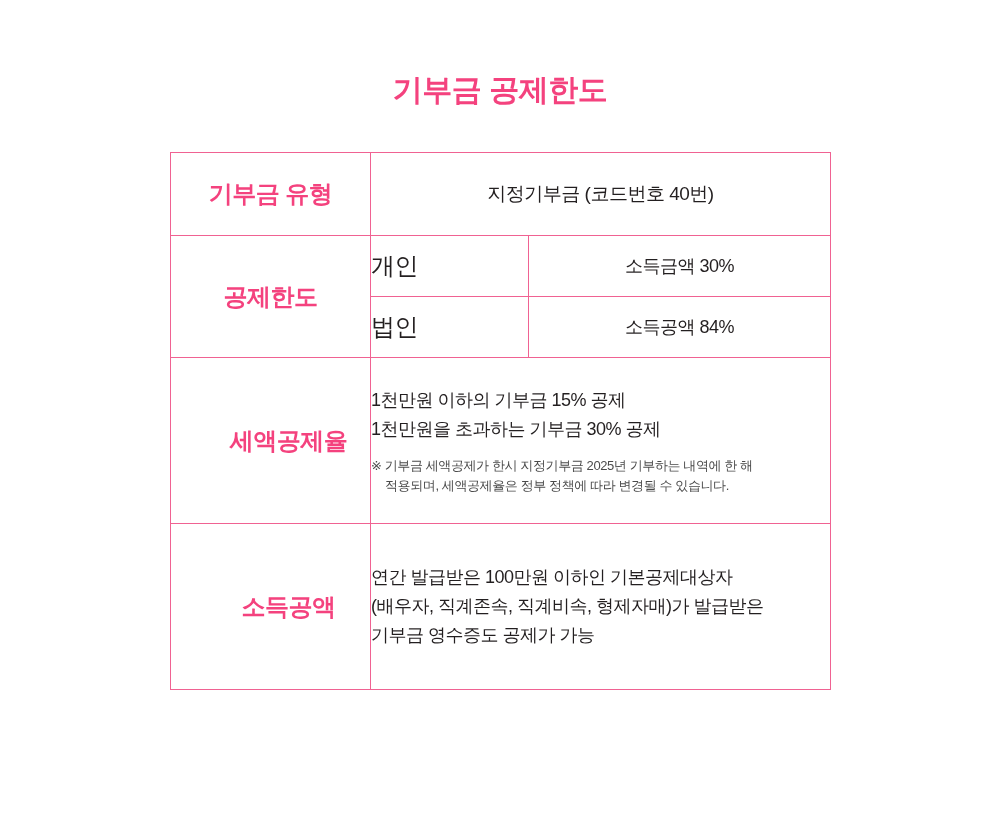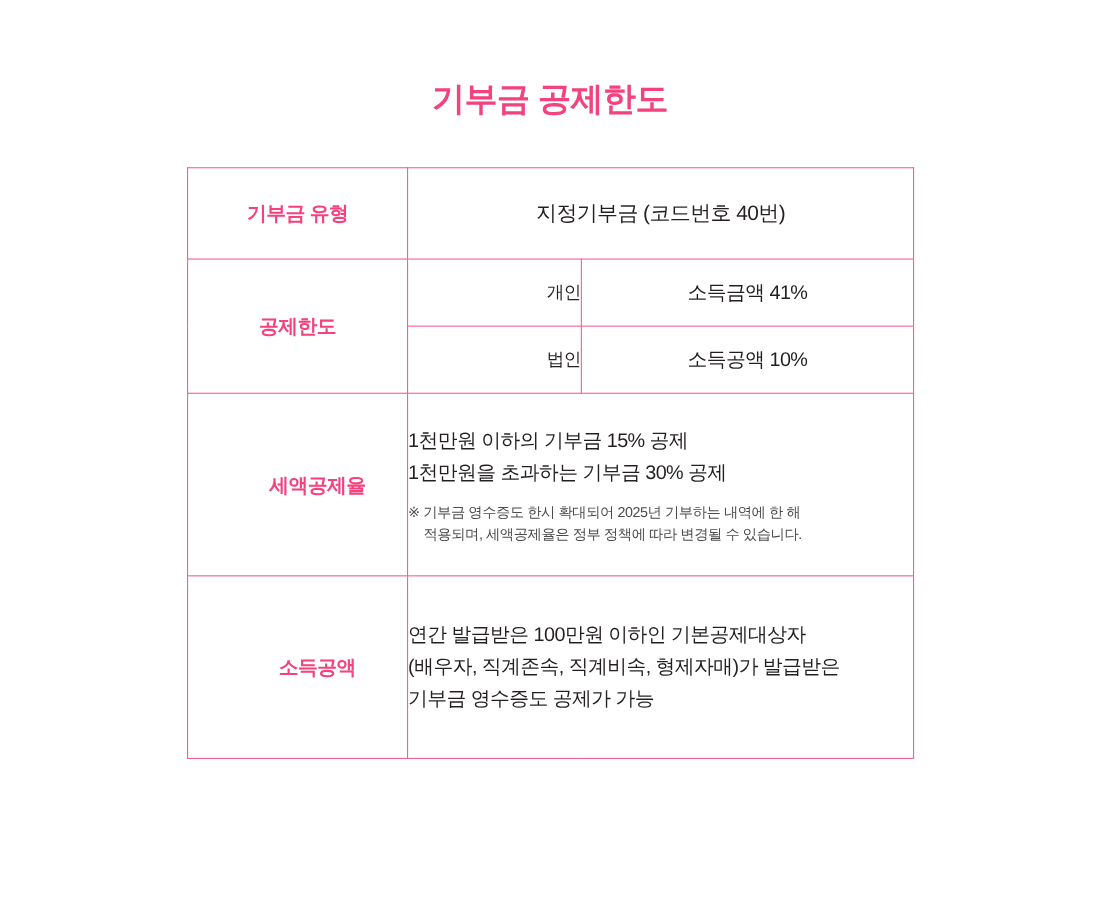--- a/index.html
+++ b/index.html
@@ -51,37 +51,37 @@
     border: 1px solid #f06292;
     vertical-align: middle;
     padding: 0;
   }
 
   .label-cell {
     width: 200px;
     text-align: center;
     color: #f4427e;
     font-weight: bold;
-    font-size: 18px;
+    font-size: 24px;
     letter-spacing: -0.5px;
   }
 
   .head-cell {
     text-align: center;
     font-weight: normal;
     font-size: 19px;
     color: #231f20;
     height: 82px;
     letter-spacing: -0.5px;
   }
 
   .sub-label {
     width: 158px;
-    text-align: right;
-    font-size: 16px;
+    text-align: left;
+    font-size: 24px;
     color: #231f20;
     height: 60px;
     letter-spacing: -0.5px;
   }
 
   .sub-value {
     text-align: center;
     font-size: 18px;
     color: #231f20;
     height: 60px;
@@ -139,34 +139,34 @@
       </colgroup>
       <tbody>
         <tr>
           <td class="label-cell">기부금 유형</td>
           <td class="head-cell" colspan="2">지정기부금 (코드번호 40번)</td>
         </tr>
 
         <tr>
           <td class="label-cell" rowspan="2">공제한도</td>
           <td class="sub-label">개인</td>
-          <td class="sub-value">소득금액 41%</td>
+          <td class="sub-value">소득금액 30%</td>
         </tr>
         <tr>
           <td class="sub-label">법인</td>
-          <td class="sub-value">소득공액 10%</td>
+          <td class="sub-value">소득공액 84%</td>
         </tr>
 
         <tr class="row-rate">
           <td class="label-cell">세액공제율</td>
           <td class="body-cell" colspan="2">
             <span class="line">1천만원 이하의 기부금 15% 공제</span>
             <span class="line">1천만원을 초과하는 기부금 30% 공제</span>
             <span class="note">
-              <span class="note-line">※ 기부금 영수증도 한시 확대되어 2025년 기부하는 내역에 한 해</span>
+              <span class="note-line">※ 기부금 세액공제가 한시 지정기부금 2025년 기부하는 내역에 한 해</span>
               <span class="note-line indent">적용되며, 세액공제율은 정부 정책에 따라 변경될 수 있습니다.</span>
             </span>
           </td>
         </tr>
 
         <tr class="row-target">
           <td class="label-cell">소득공액</td>
           <td class="body-cell" colspan="2">
             <span class="line">연간 발급받은 100만원 이하인 기본공제대상자</span>
             <span class="line">(배우자, 직계존속, 직계비속, 형제자매)가 발급받은</span>

